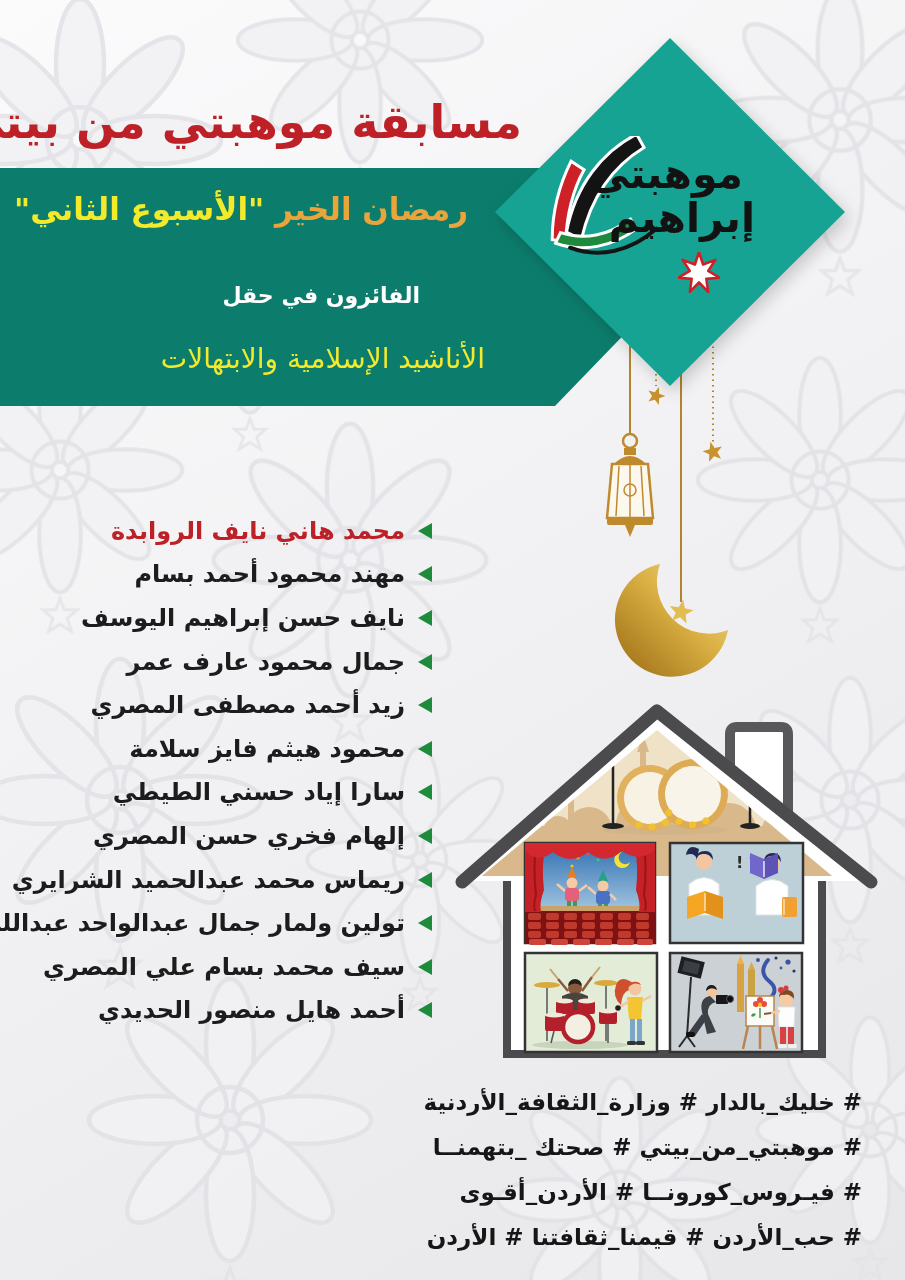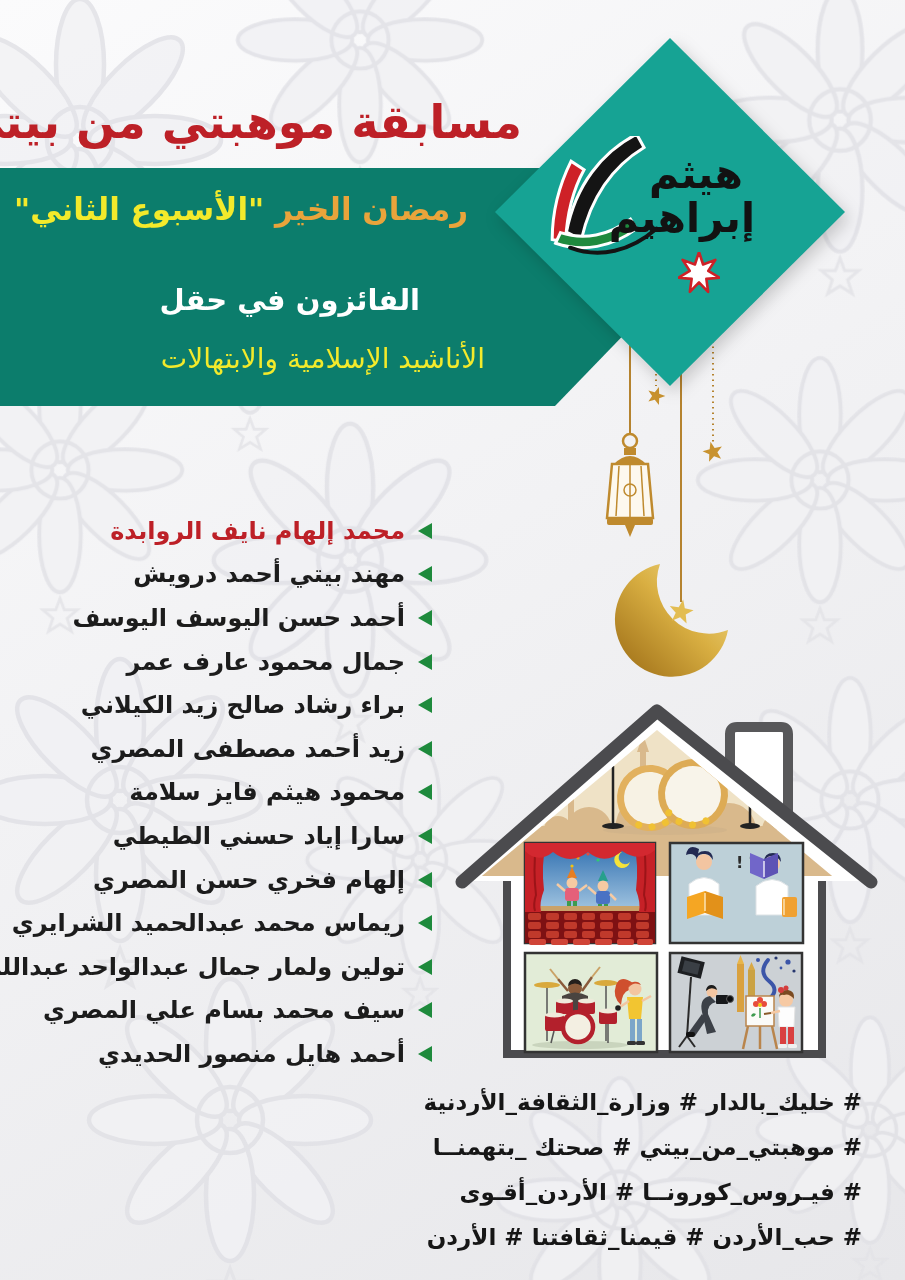--- a/index.html
+++ b/index.html
@@ -11,21 +11,21 @@
   .abs{position:absolute;}
   svg{display:block;}
   
   .main-title{
     top:95px;right:383px;direction:rtl;white-space:nowrap;
     font-size:46px;font-weight:bold;color:var(--title-red,#bd2027);
   }
   .band-line1{top:191px;right:437px;direction:rtl;white-space:nowrap;font-size:31px;font-weight:bold;}
   .band-line1 .orange{color:var(--accent-orange,#e9a43b);}
   .band-line1 .yellow{color:var(--accent-yellow,#f3ea2b);}
-  .band-line2{top:283px;right:485px;direction:rtl;white-space:nowrap;font-size:29px;font-weight:bold;color:#ffffff;}
+  .band-line2{top:283px;right:485px;direction:rtl;white-space:nowrap;font-size:22px;font-weight:bold;color:#ffffff;}
   .band-line3{top:342px;right:420px;direction:rtl;white-space:nowrap;font-size:28px;font-weight:normal;color:var(--accent-yellow,#f3ea2b);margin-left:15px;}
   
   .logo-box{left:545px;top:110px;width:250px;height:195px;}
   .logo-word{position:absolute;direction:rtl;font-weight:bold;color:#121212;font-size:41px;line-height:1;white-space:nowrap;}
   .logo-word.w1{right:52px;top:44px;}
   .logo-word.w2{right:40px;top:88px;}
   
   .winners{left:42px;top:509px;width:390px;display:flex;flex-direction:column;}
   .winner-row{height:43.6px;display:flex;align-items:center;justify-content:flex-end;gap:13px;}
   .winner-name{direction:rtl;white-space:nowrap;font-size:24px;font-weight:bold;color:var(--text-black,#1c1c1c);}
@@ -120,53 +120,49 @@
 
   <div class="abs logo-box">
     <svg class="abs" style="left:2px;top:26px;" width="115" height="160" viewBox="0 0 115 160">
       <g transform="rotate(-6 57 80)">
         <path d="M98,2 C62,16 32,46 18,92 L32,101 C46,60 70,32 104,16 Z" fill="#141414" stroke="#ffffff" stroke-width="3"></path>
         <path d="M30,22 C16,44 6,70 3,98 L16,102 C20,76 28,52 42,32 Z" fill="#ce2127" stroke="#ffffff" stroke-width="3"></path>
         <path d="M6,102 C32,114 62,112 88,96 L83,86 C60,100 34,102 12,92 Z" fill="#1f8a3e" stroke="#ffffff" stroke-width="3"></path>
         <path d="M20,108 C48,122 80,118 108,98" fill="none" stroke="#141414" stroke-width="4" stroke-linecap="round"></path>
       </g>
     </svg>
-    <div class="logo-word w1">هيثم</div>
+    <div class="logo-word w1">موهبتي</div>
     <div class="logo-word w2">إبراهيم</div>
     <svg class="abs" style="left:133px;top:142px;" width="42" height="42" viewBox="0 0 40 40">
       <polygon points="20,0 23.9,11.9 35.6,7.5 28.8,18 39.5,24.5 27,25.6 28.7,38 20,29 11.3,38 13,25.6 0.5,24.5 11.2,18 4.4,7.5 16.1,11.9" fill="#ffffff" stroke="#ce2127" stroke-width="2.5" stroke-linejoin="round"></polygon>
     </svg>
   </div>
 
   <div class="abs main-title">مسابقة موهبتي من بيتي</div>
   <div class="abs band-line1">
     <span class="orange">رمضان الخير </span><span class="yellow">"الأسبوع الثاني"</span>
   </div>
   <div class="abs band-line2">الفائزون في حقل</div>
   <div class="abs band-line3">الأناشيد الإسلامية والابتهالات</div>
 
   <div class="abs winners">
       <div class="winner-row highlight">
-      <span class="winner-name">محمد إلهام نايف الروابدة</span>
-      <span class="bullet-triangle"></span>
-    </div>
-      <div class="winner-row">
-      <span class="winner-name">مهند بيتي أحمد درويش</span>
-      <span class="bullet-triangle"></span>
-    </div>
-      <div class="winner-row">
-      <span class="winner-name">أحمد حسن اليوسف اليوسف</span>
+      <span class="winner-name">محمد هاني نايف الروابدة</span>
+      <span class="bullet-triangle"></span>
+    </div>
+      <div class="winner-row">
+      <span class="winner-name">مهند محمود أحمد بسام</span>
+      <span class="bullet-triangle"></span>
+    </div>
+      <div class="winner-row">
+      <span class="winner-name">نايف حسن إبراهيم اليوسف</span>
       <span class="bullet-triangle"></span>
     </div>
       <div class="winner-row">
       <span class="winner-name">جمال محمود عارف عمر</span>
-      <span class="bullet-triangle"></span>
-    </div>
-      <div class="winner-row">
-      <span class="winner-name">براء رشاد صالح زيد الكيلاني</span>
       <span class="bullet-triangle"></span>
     </div>
       <div class="winner-row">
       <span class="winner-name">زيد أحمد مصطفى المصري</span>
       <span class="bullet-triangle"></span>
     </div>
       <div class="winner-row">
       <span class="winner-name">محمود هيثم فايز سلامة</span>
       <span class="bullet-triangle"></span>
     </div>

